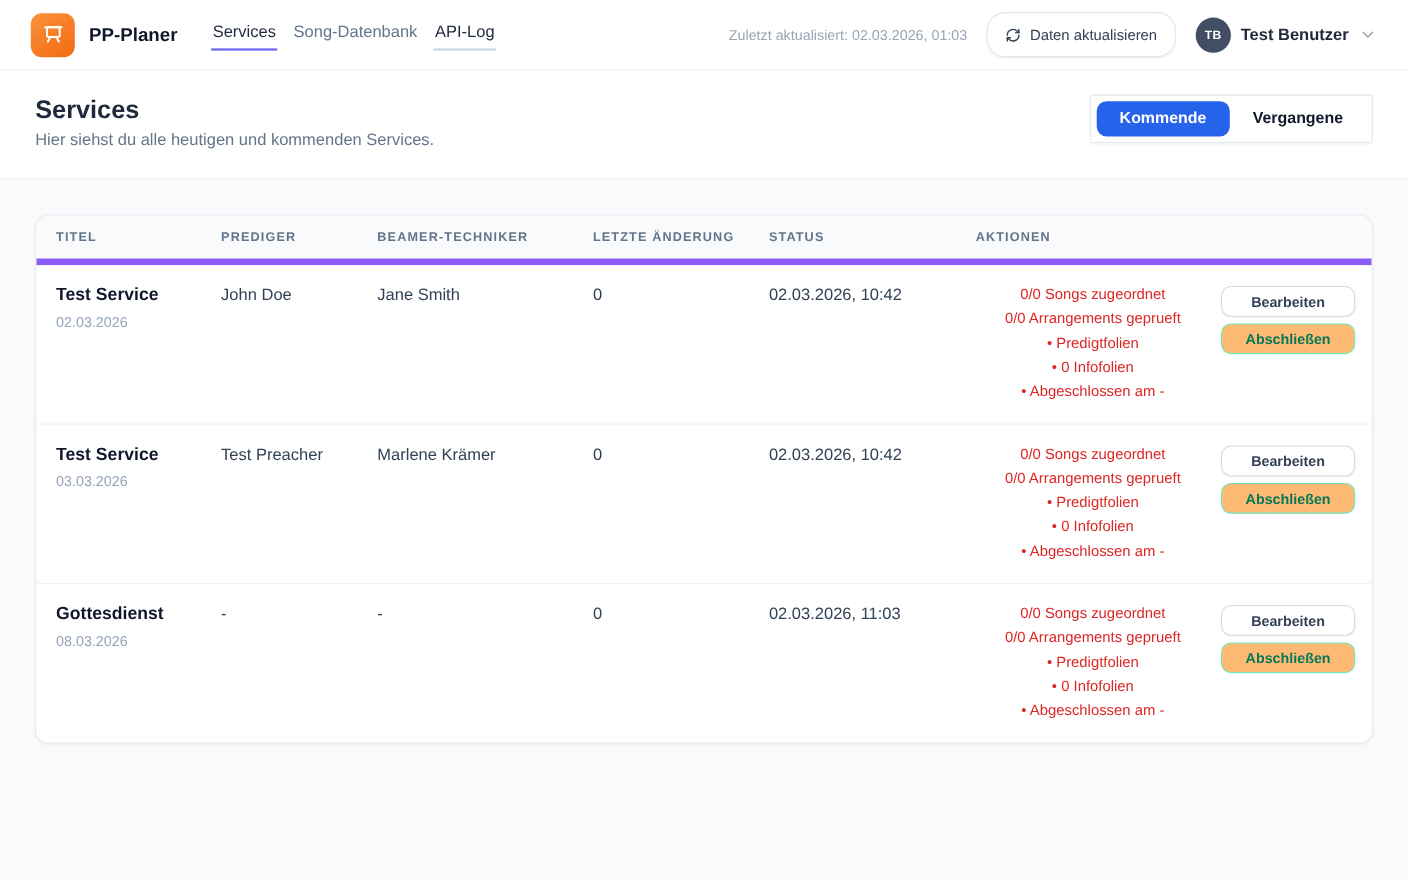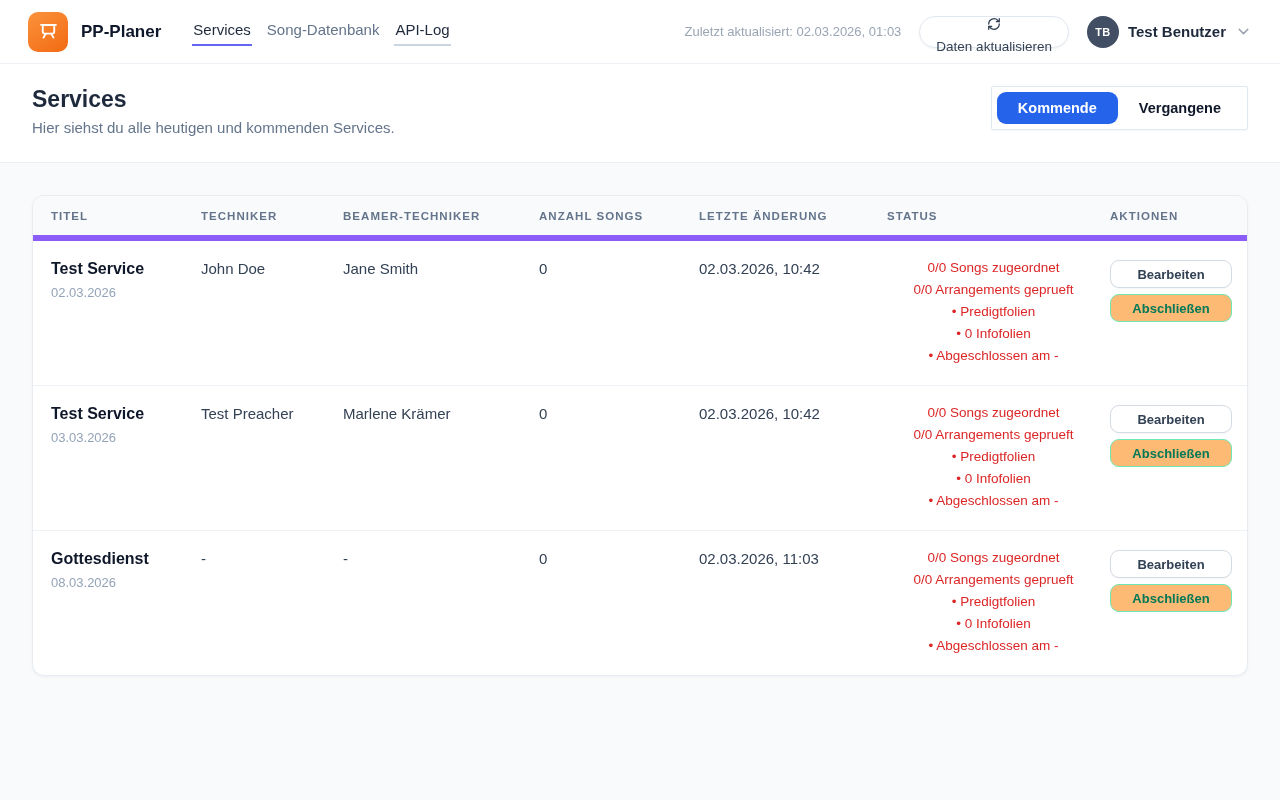--- a/index.html
+++ b/index.html
@@ -23,24 +23,24 @@
   }
   .brand-name { font-size:17px; font-weight:700; color:#0f172a; margin-left:13px; }
   .nav { display:flex; gap:14px; margin-left:31px; align-items:center; }
   .nav a { text-decoration:none; font-size:15px; font-weight:500; padding:4px 1px 6px; border-bottom:2px solid transparent; }
   .nav a.active { color:#1e293b; border-bottom-color:#6366f1; }
   .nav a.muted  { color:#64748b; }
   .nav a.plain  { color:#1e293b; border-bottom-color:#cbd5e1; }
   .topbar-right { margin-left:auto; display:flex; align-items:center; gap:18px; }
   .last-updated { font-size:13px; color:#9aa5b4; }
   .refresh-btn {
-    display:flex; align-items:center; gap:8px; height:32px; padding:0 16px;
+    display:flex; align-items:center; gap:8px; height:41px; padding:0 16px;
     background:#fff; border:1px solid #e2e8f0; border-radius:17px;
     font-family:inherit; font-size:13.5px; font-weight:500; color:#334155;
-    box-shadow:0 1px 2px rgba(15,23,42,.05); cursor:pointer;flex-direction:column;
+    box-shadow:0 1px 2px rgba(15,23,42,.05); cursor:pointer;
   }
   .user { display:flex; align-items:center; gap:9px; cursor:pointer; }
   .avatar {
     width:32px; height:32px; border-radius:50%; background:#414e63;
     color:#fff; font-size:11px; font-weight:700; letter-spacing:.03em;
     display:flex; align-items:center; justify-content:center;
   }
   .user-name { font-size:15px; font-weight:600; color:#1e293b; }
 
   
@@ -151,23 +151,22 @@
     <button class="seg-btn active">Kommende</button>
     <button class="seg-btn">Vergangene</button>
   </div>
 </section>
 
 <main class="content">
   <div class="card">
 
     <div class="grid thead">
       <div class="th">TITEL</div>
-      <div class="th">TECHNIKER</div>
+      <div class="th">PREDIGER</div>
       <div class="th">BEAMER-TECHNIKER</div>
-      <div class="th">ANZAHL SONGS</div>
       <div class="th">LETZTE ÄNDERUNG</div>
       <div class="th">STATUS</div>
       <div class="th">AKTIONEN</div>
     </div>
 
     <div class="grid row">
       <div class="cell">
         <div class="svc-title">Test Service</div>
         <div class="svc-date">02.03.2026</div>
       </div>

